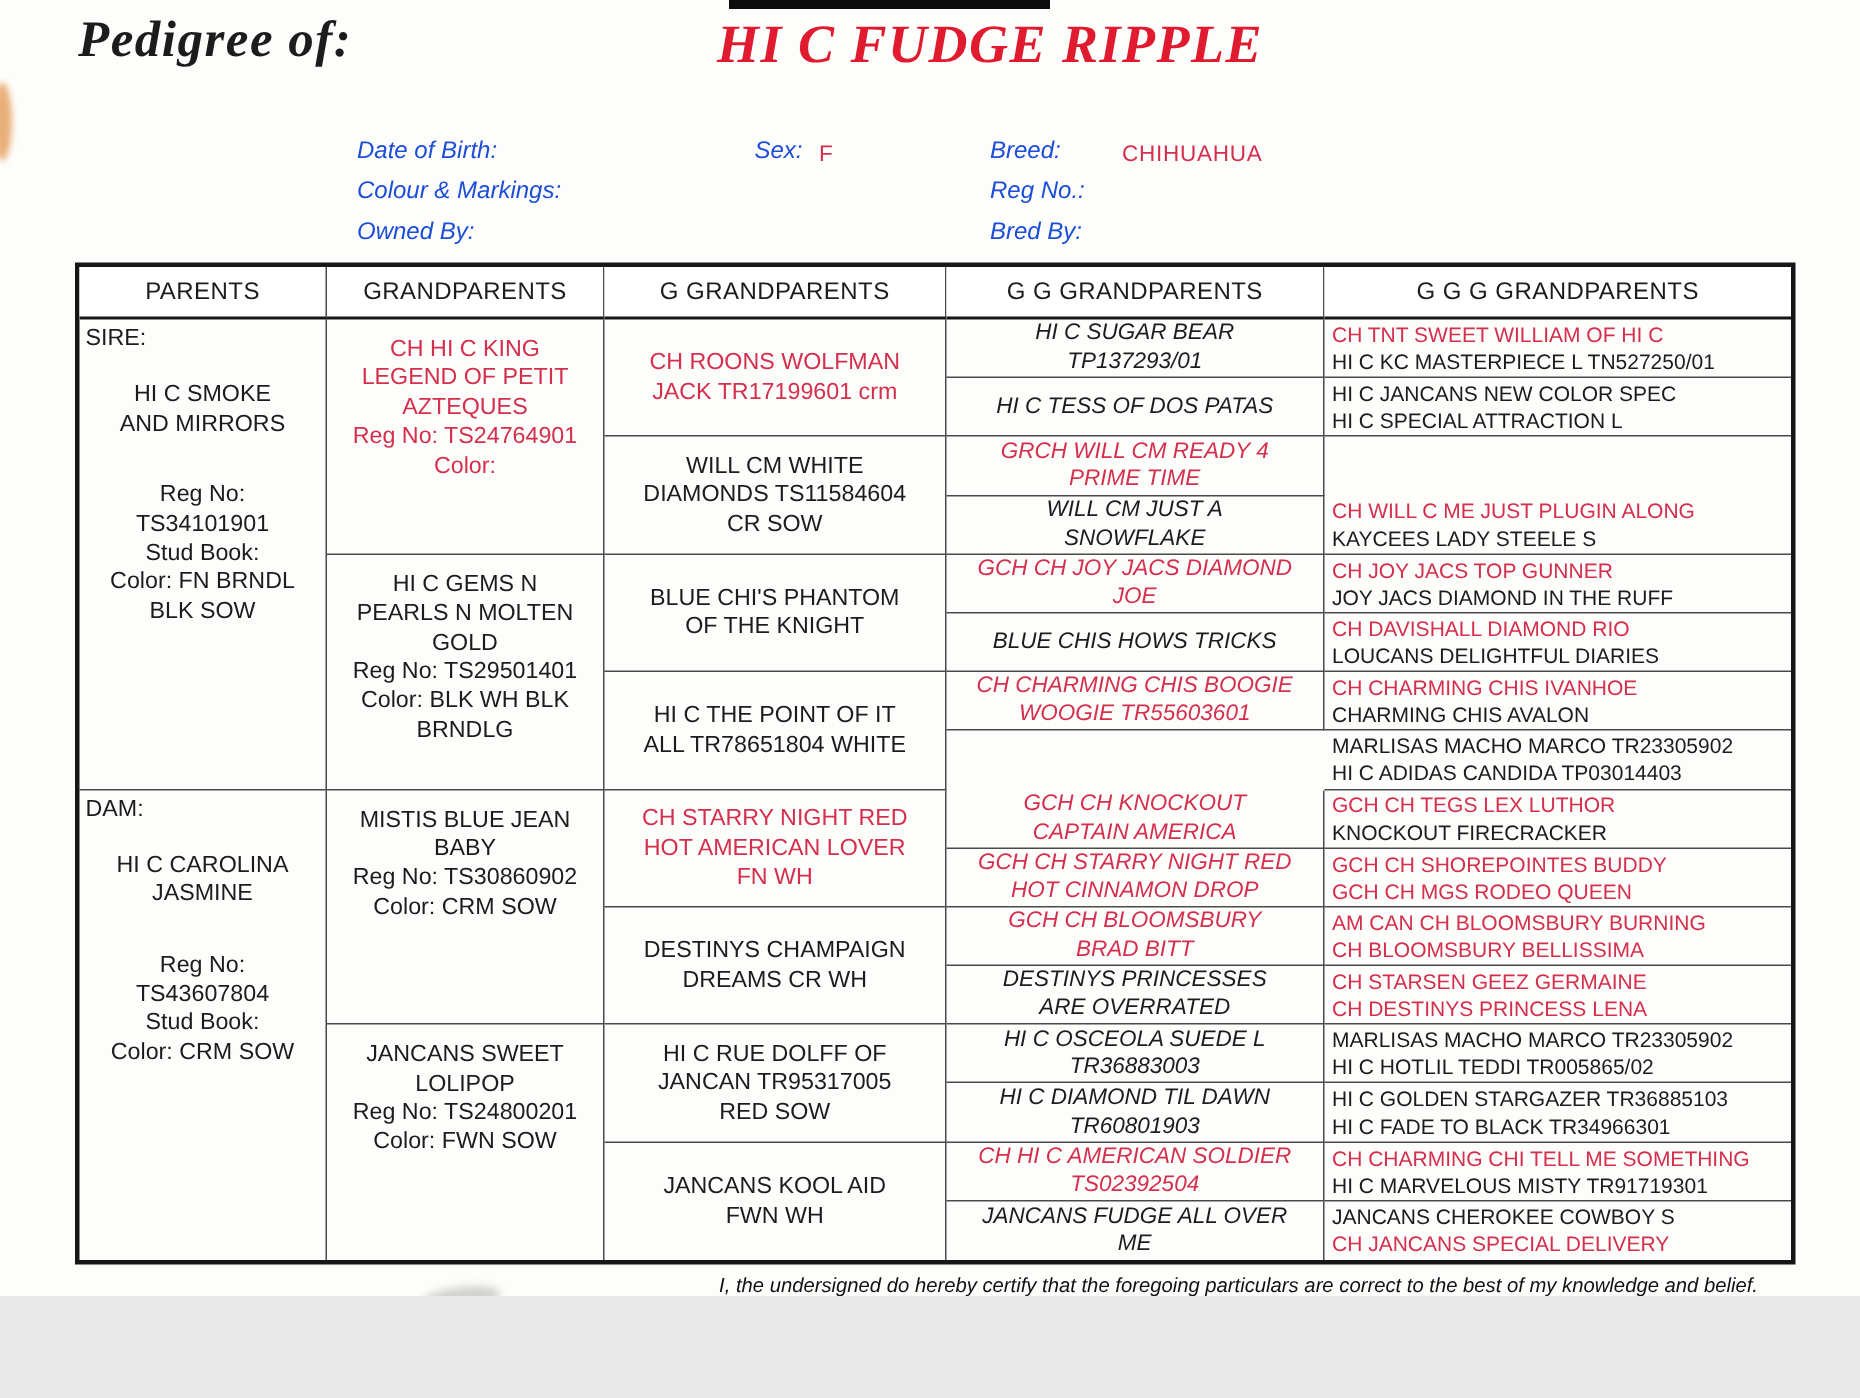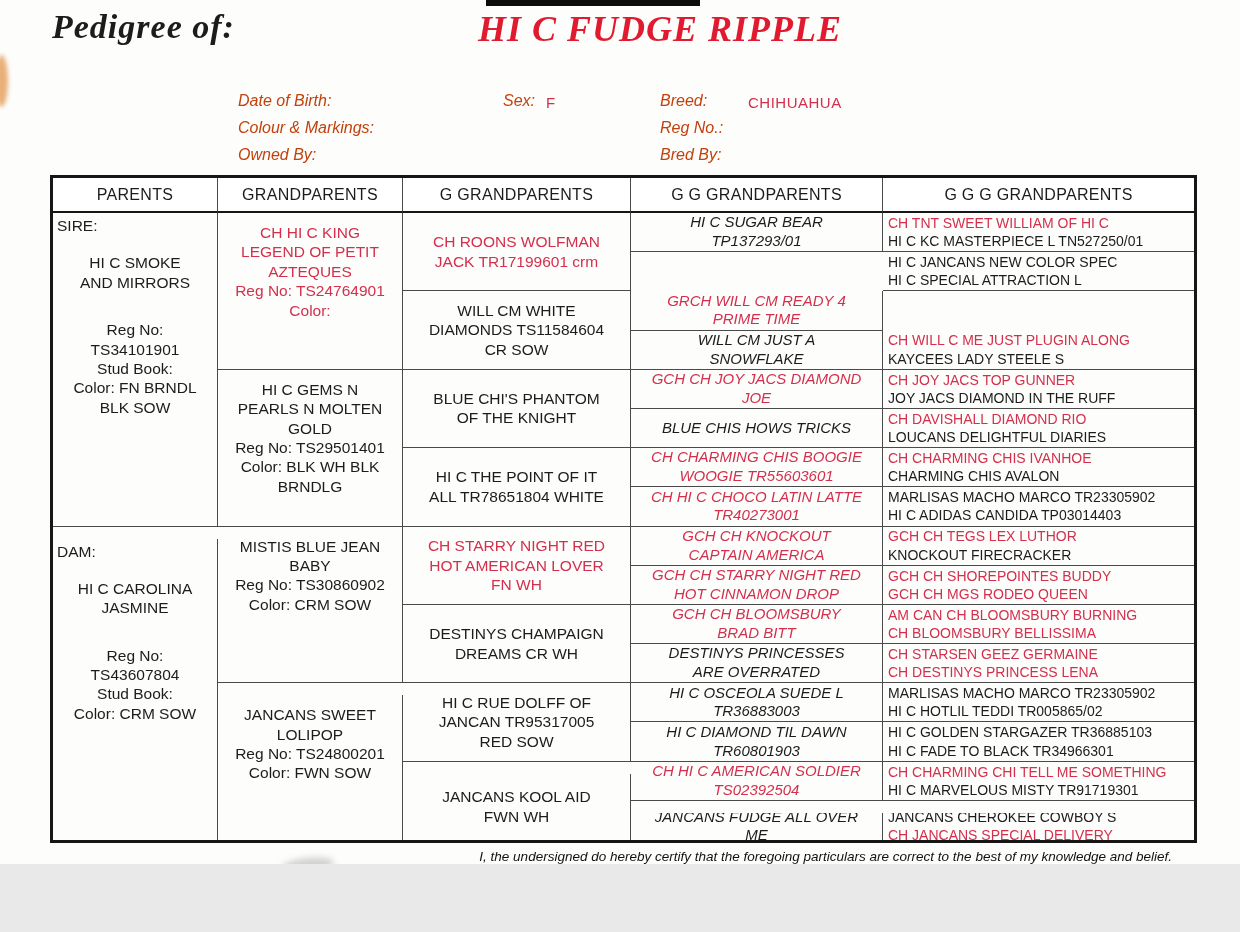--- a/index.html
+++ b/index.html
@@ -28,21 +28,21 @@
   }
   .doc-title{
     position:absolute;left:478px;top:8px;
     font-family:"Liberation Serif",serif;
     font-weight:bold;font-style:italic;
     font-size:36px;letter-spacing:1px;
     color:var(--title-red);
   }
   .field{
     position:absolute;
-    font-style:italic;font-size:16px;color:#c2410c;
+    font-style:italic;font-size:16px;color:#1d4ed8;
   }
   .field-value{
     position:absolute;
     font-size:15px;color:var(--red);letter-spacing:.5px;
   }
   
   .pedigree{
     position:absolute;left:50px;top:175px;
     width:1147px;height:668px;
     display:grid;
@@ -57,21 +57,21 @@
     border-bottom:1px solid var(--line);
     box-sizing:border-box;
     display:flex;align-items:center;justify-content:center;
     text-align:center;
     white-space:pre-line;
     font-size:15px;line-height:1.25;
     padding:0 3px;
     overflow:hidden;
   }
   .cell.lastcol{border-right:none;}
-  .cell.lastrow{border-bottom:none;margin-top:12px;}
+  .cell.lastrow{border-bottom:none;}
   .hdr{
     font-size:16px;letter-spacing:.3px;
     border-bottom:2px solid var(--frame);
     background:#fff;
   }
   .red{color:var(--red);}
   .black{color:var(--ink);}
   .parent{
     flex-direction:column;justify-content:flex-start;align-items:stretch;
     padding:3px 4px;
@@ -206,31 +206,30 @@
     <div class="cell ggp" style="grid-area:12/3/14/4"><span class="black">DESTINYS CHAMPAIGN
 DREAMS    CR WH</span></div>
     <div class="cell ggp" style="grid-area:14/3/16/4"><span class="black">HI C RUE DOLFF OF
 JANCAN   TR95317005
 RED SOW</span></div>
     <div class="cell ggp lastrow" style="grid-area:16/3/18/4"><span class="black">JANCANS KOOL AID
 FWN WH</span></div>
 
     <div class="cell gg" style="grid-area:2/4/3/5"><span class="black">HI C SUGAR BEAR
 TP137293/01</span></div>
+    <div class="cell gg" style="grid-area:3/4/4/5"><span class="black">HI C TESS OF DOS PATAS</span></div>
     <div class="cell gg" style="grid-area:4/4/5/5"><span class="red">GRCH WILL CM READY 4
 PRIME TIME</span></div>
     <div class="cell gg" style="grid-area:5/4/6/5"><span class="black">WILL CM JUST A
 SNOWFLAKE</span></div>
     <div class="cell gg" style="grid-area:6/4/7/5"><span class="red">GCH CH JOY JACS DIAMOND
 JOE</span></div>
     <div class="cell gg" style="grid-area:7/4/8/5"><span class="black">BLUE CHIS HOWS TRICKS</span></div>
     <div class="cell gg" style="grid-area:8/4/9/5"><span class="red">CH CHARMING CHIS BOOGIE
 WOOGIE  TR55603601</span></div>
-    <div class="cell gg" style="grid-area:9/4/10/5"><span class="red">CH HI C CHOCO LATIN LATTE
-TR40273001</span></div>
     <div class="cell gg" style="grid-area:11/4/12/5"><span class="red">GCH CH STARRY NIGHT RED
 HOT CINNAMON DROP</span></div>
     <div class="cell gg" style="grid-area:10/4/11/5"><span class="red">GCH CH KNOCKOUT
 CAPTAIN AMERICA</span></div>
     <div class="cell gg" style="grid-area:12/4/13/5"><span class="red">GCH CH BLOOMSBURY
 BRAD BITT</span></div>
     <div class="cell gg" style="grid-area:13/4/14/5"><span class="black">DESTINYS PRINCESSES
 ARE OVERRATED</span></div>
     <div class="cell gg" style="grid-area:14/4/15/5"><span class="black">HI C OSCEOLA SUEDE L
 TR36883003</span></div>

